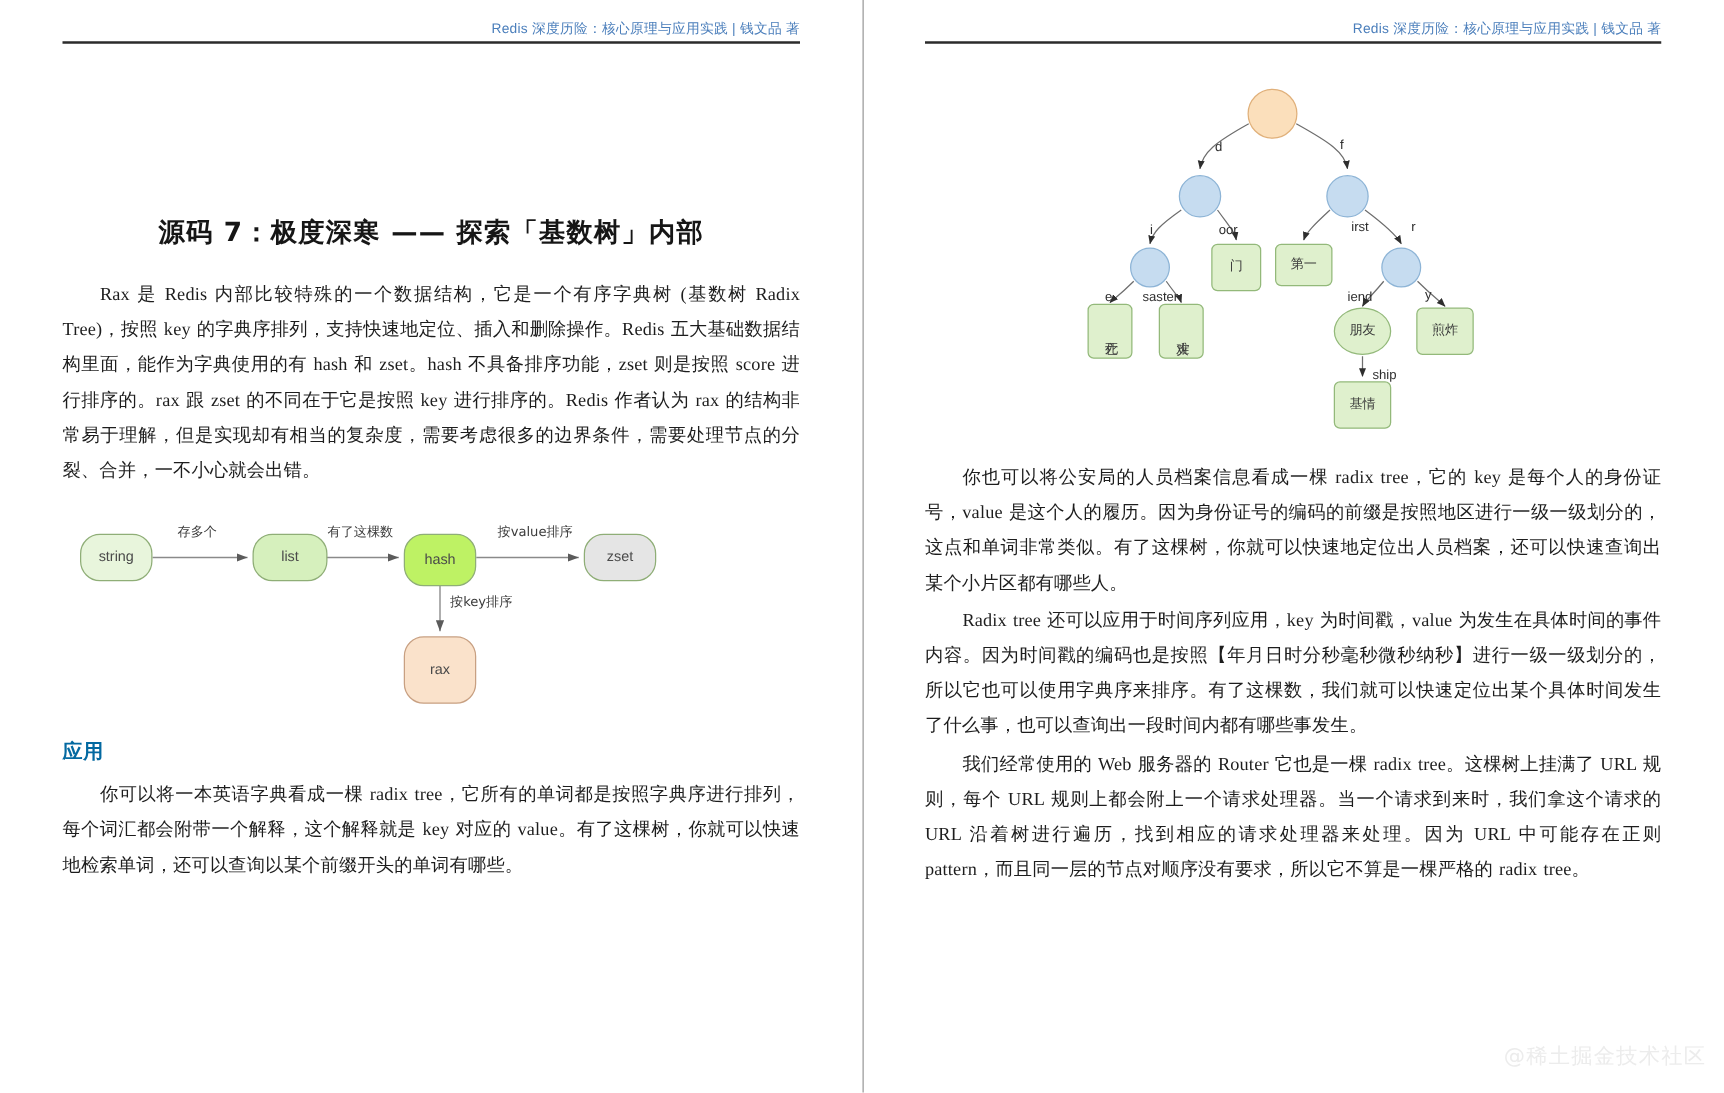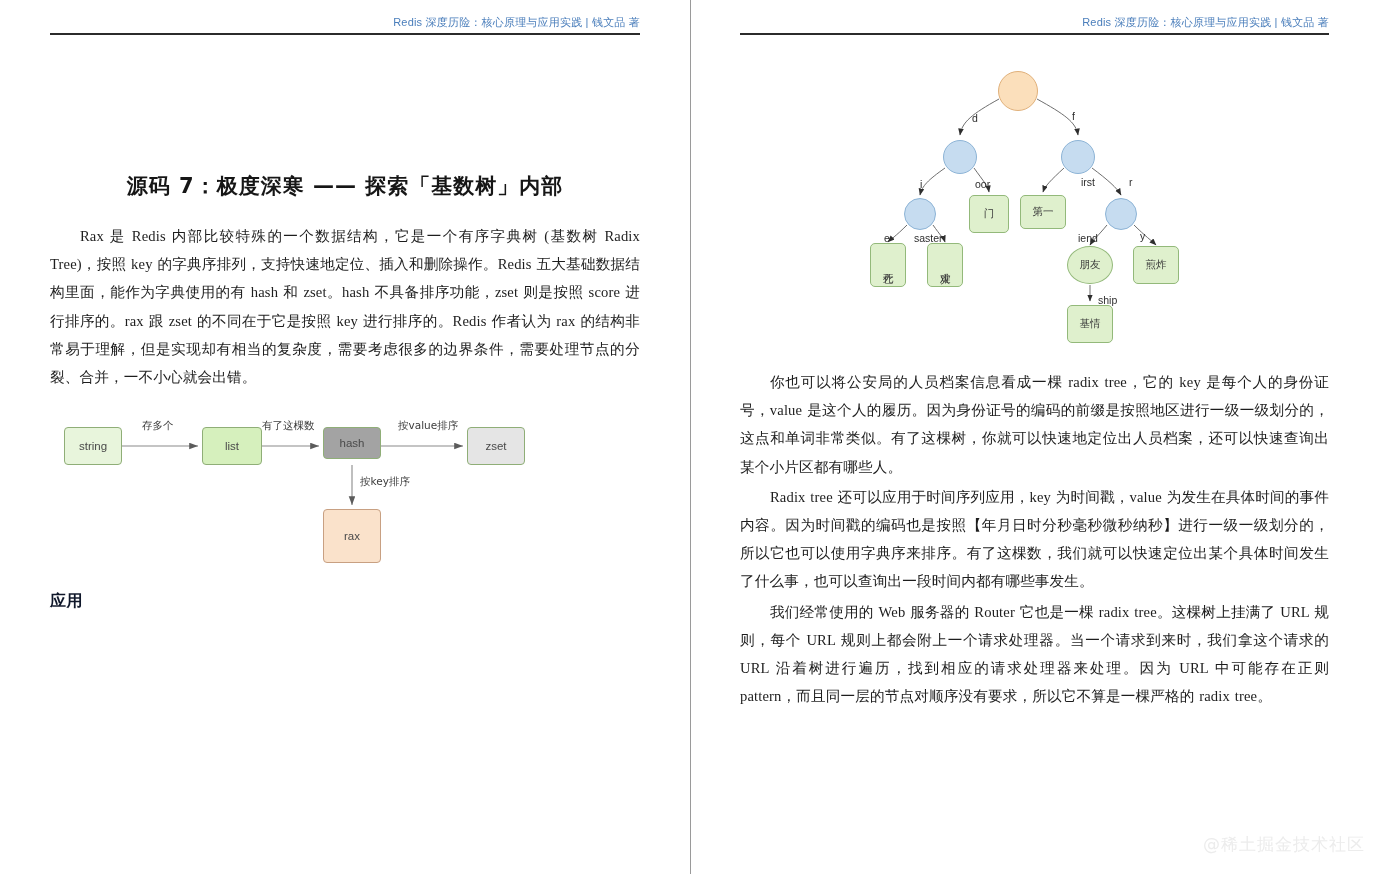--- a/index.html
+++ b/index.html
@@ -67,21 +67,21 @@
     font-size: 21px;
     color: #161616;
     text-align: center;
     margin: 128px 0 22px 0;
     letter-spacing: 1px;
   }
   .section-title {
     font-family: Liberation Mono, monospace;
     font-weight: bold;
     font-size: 16px;
-    color: #0f172a;
+    color: #0369a1;
     margin: 0 0 10px 0;
     letter-spacing: 0.5px;
   }
   p.body {
     font-size: 14.6px;
     line-height: 28.2px;
     color: #1d1d1d;
     margin: 0 0 4px 0;
     text-align: justify;
     text-indent: 2.05em;
@@ -93,21 +93,21 @@
   
   .flow-wrap {
     position: relative;
     height: 152px;
     margin: 22px 0 26px 0;
   }
   .flow-wrap svg { position: absolute; left: 0; top: 0; }
   .node-box {
     position: absolute;
     box-sizing: border-box;
-    border-radius: 4px;
+    border-radius: 16px;
     border: 1px solid #8fae77;
     display: flex;
     align-items: center;
     justify-content: center;
     font-family: "Liberation Sans", "DejaVu Sans", sans-serif;
     font-size: 11.5px;
     color: #4a4a4a;
   }
   .edge-label {
     position: absolute;
@@ -190,38 +190,39 @@
         <line x1="331" y1="33" x2="413" y2="33" stroke="#8a8a8a" stroke-width="1.1" marker-end="url(#ar)"></line>
         <line x1="302" y1="52" x2="302" y2="92" stroke="#8a8a8a" stroke-width="1.1" marker-end="url(#ar)"></line>
       </svg>
 
       <div class="node-box" style="left:14px;top:14px;width:58px;height:38px;background:#e8f5dc;">
         <span>string</span>
       </div>
       <div class="node-box" style="left:152px;top:14px;width:60px;height:38px;background:#d6f0bd;">
         <span>list</span>
       </div>
-      <div class="node-box" style="left:273px;top:14px;width:58px;height:32px;background:#a3a3a3;justify-content:center;">
+      <div class="node-box" style="left:273px;top:14px;width:58px;height:42px;background:#bef264;justify-content:center;">
         <span>hash</span>
       </div>
       <div class="node-box" style="left:417px;top:14px;width:58px;height:38px;background:#e5e5e5;">
         <span>zset</span>
       </div>
       <div class="node-box" style="left:273px;top:96px;width:58px;height:54px;background:#fae2cb;border-color:#c8a082;">
         <span>rax</span>
       </div>
 
       <div class="edge-label" style="left:92px;top:6px;">存多个</div>
       <div class="edge-label" style="left:212px;top:6px;">有了这棵数</div>
       <div class="edge-label" style="left:348px;top:6px;">按value排序</div>
       <div class="edge-label" style="left:310px;top:62px;">按key排序</div>
     </div>
 
     <h2 class="section-title">应用</h2>
 
+    <p class="body">你可以将一本英语字典看成一棵 radix tree，它所有的单词都是按照字典序进行排列，每个词汇都会附带一个解释，这个解释就是 key 对应的 value。有了这棵树，你就可以快速地检索单词，还可以查询以某个前缀开头的单词有哪些。</p>
   </div>
 
   <div class="gutter"></div>
 
   <div class="page page-right rp">
 
     <div class="header">
       <div class="header-text">Redis 深度历险：核心原理与应用实践   |  钱文品 著</div>
       <div class="header-rule"></div>
     </div>

